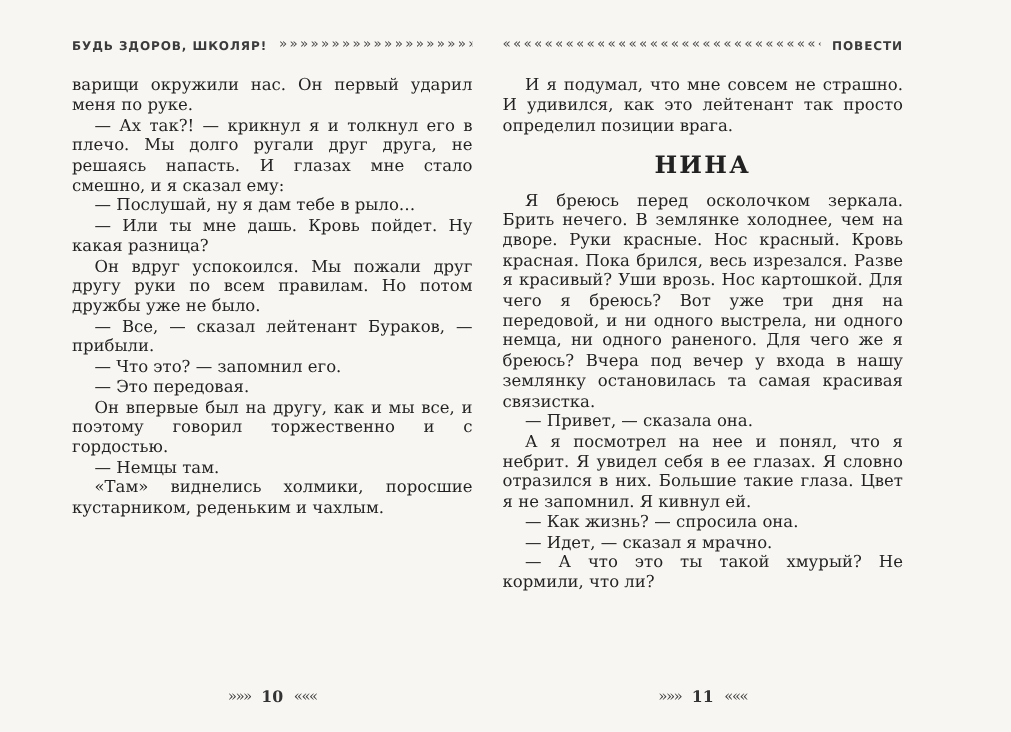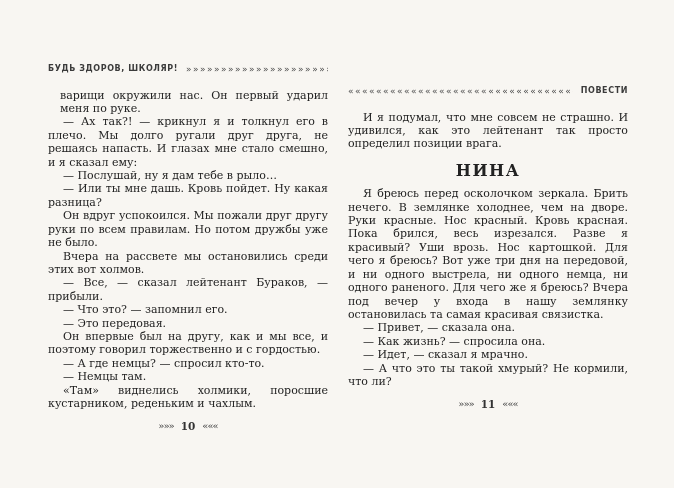--- a/index.html
+++ b/index.html
@@ -7,23 +7,22 @@
   body {
     background: #f8f6f2;
     font-family: "DejaVu Serif", serif;
     color: #222222;
     overflow: hidden;
   }
   .spread {
     display: flex;
     width: 674px;
     height: 488px;
-    padding: 24px 46px 16px 48px;
+    padding: 24px 72px 16px 48px;
     gap: 20px;
-    align-items: center;
   }
   .page {
     flex: 1;
     display: flex;
     flex-direction: column;
     min-width: 0;
   }
   .running-head {
     display: flex;
     align-items: center;
@@ -48,21 +47,21 @@
   .page.left .chevrons { margin-left: 8px; }
   .page.right .chevrons { margin-right: 8px; }
   .text-block {
     flex: 1;
     font-size: 11px;
     line-height: 13.4px;
     text-align: justify;
     overflow: hidden;
   }
   .para { text-indent: 15px; }
-  .no-indent { text-indent: 0; margin-left: 12px; }
+  .no-indent { text-indent: 0; }
   .chapter-title {
     text-align: center;
     text-indent: 0;
     font-weight: bold;
     letter-spacing: 1.5px;
     margin: 13px 0 10px;
     font-size: 16px;
   }
   .page-number {
     display: flex;
@@ -93,26 +92,24 @@
       <span class="head-title">БУДЬ ЗДОРОВ, ШКОЛЯР!</span>
       <span class="chevrons">»»»»»»»»»»»»»»»»»»»»»»»»»»»»»»»»»»»»»»»»»»»»»»»»»»»»»»»»»»»»</span>
     </div>
     <div class="text-block">
 
     <p class="para no-indent">варищи окружили нас. Он первый ударил меня по руке.</p>
         <p class="para">— Ах так?! — крикнул я и толкнул его в плечо. Мы долго ругали друг друга, не решаясь напасть. И глазах мне стало смешно, и я сказал ему:</p>
         <p class="para">— Послушай, ну я дам тебе в рыло…</p>
         <p class="para">— Или ты мне дашь. Кровь пойдет. Ну какая разница?</p>
         <p class="para">Он вдруг успокоился. Мы пожали друг другу руки по всем правилам. Но потом дружбы уже не было.</p>
-        <p class="para">Вчера на рассвете мы остановились среди этих вот холмов.</p>
         <p class="para">— Все, — сказал лейтенант Бураков, — прибыли.</p>
         <p class="para">— Что это? — запомнил его.</p>
         <p class="para">— Это передовая.</p>
         <p class="para">Он впервые был на другу, как и мы все, и поэтому говорил торжественно и с гордостью.</p>
-        <p class="para">— А где немцы? — спросил кто-то.</p>
         <p class="para">— Немцы там.</p>
         <p class="para">«Там» виднелись холмики, поросшие кустарником, реденьким и чахлым.</p>
       </div>
     <div class="page-number">
       <span class="pn-chev">»»»</span>
       <span class="pn-num">10</span>
       <span class="pn-chev">«««</span>
     </div>
   </div>
 
@@ -120,20 +117,21 @@
     <div class="running-head">
       <span class="chevrons">««««««««««««««««««««««««««««««««««««««««««««««««««««««««««««</span>
       <span class="head-title">ПОВЕСТИ</span>
     </div>
     <div class="text-block">
 
     <p class="para">И я подумал, что мне совсем не страшно. И удивился, как это лейтенант так просто определил позиции врага.</p>
         <p class="para chapter-title">НИНА</p>
         <p class="para">Я бреюсь перед осколочком зеркала. Брить нечего. В землянке холоднее, чем на дворе. Руки красные. Нос красный. Кровь красная. Пока брился, весь изрезался. Разве я красивый? Уши врозь. Нос картошкой. Для чего я бреюсь? Вот уже три дня на передовой, и ни одного выстрела, ни одного немца, ни одного раненого. Для чего же я бреюсь? Вчера под вечер у входа в нашу землянку остановилась та самая красивая связистка.</p>
         <p class="para">— Привет, — сказала она.</p>
+        <p class="para">А я посмотрел на нее и понял, что я небрит. Я увидел себя в ее глазах. Я словно отразился в них. Большие такие глаза. Цвет я не запомнил. Я кивнул ей.</p>
         <p class="para">— Как жизнь? — спросила она.</p>
         <p class="para">— Идет, — сказал я мрачно.</p>
         <p class="para">— А что это ты такой хмурый? Не кормили, что ли?</p>
       </div>
     <div class="page-number">
       <span class="pn-chev">»»»</span>
       <span class="pn-num">11</span>
       <span class="pn-chev">«««</span>
     </div>
   </div>

